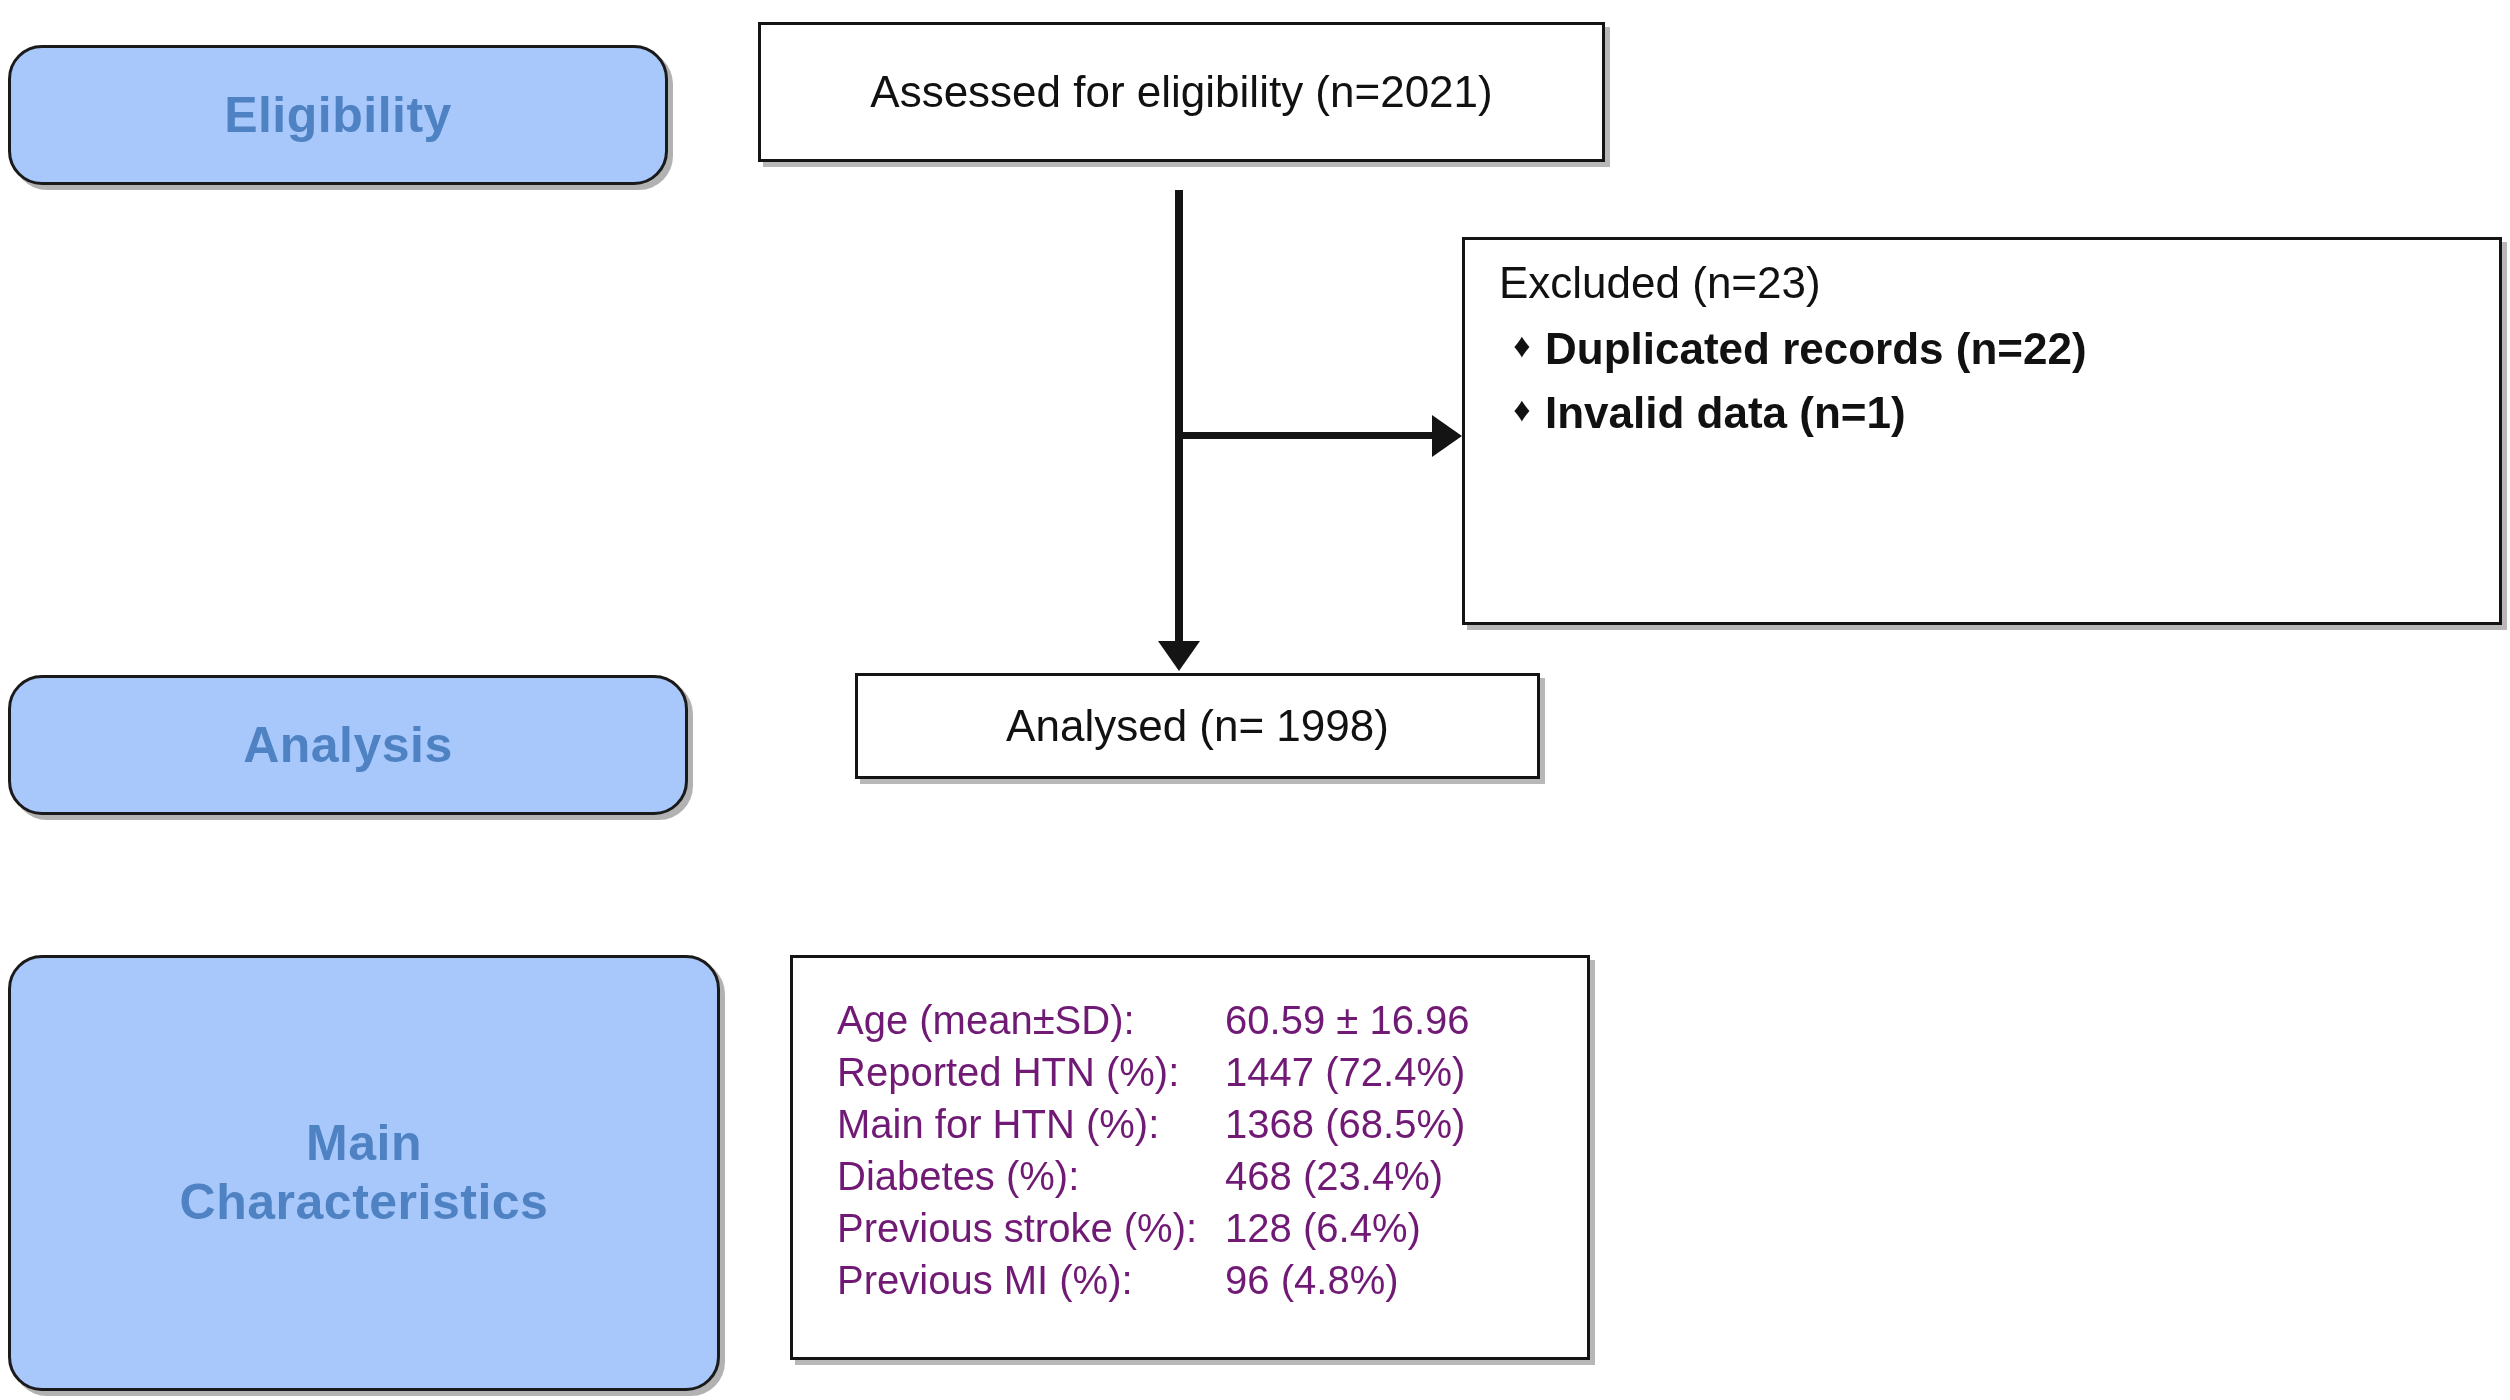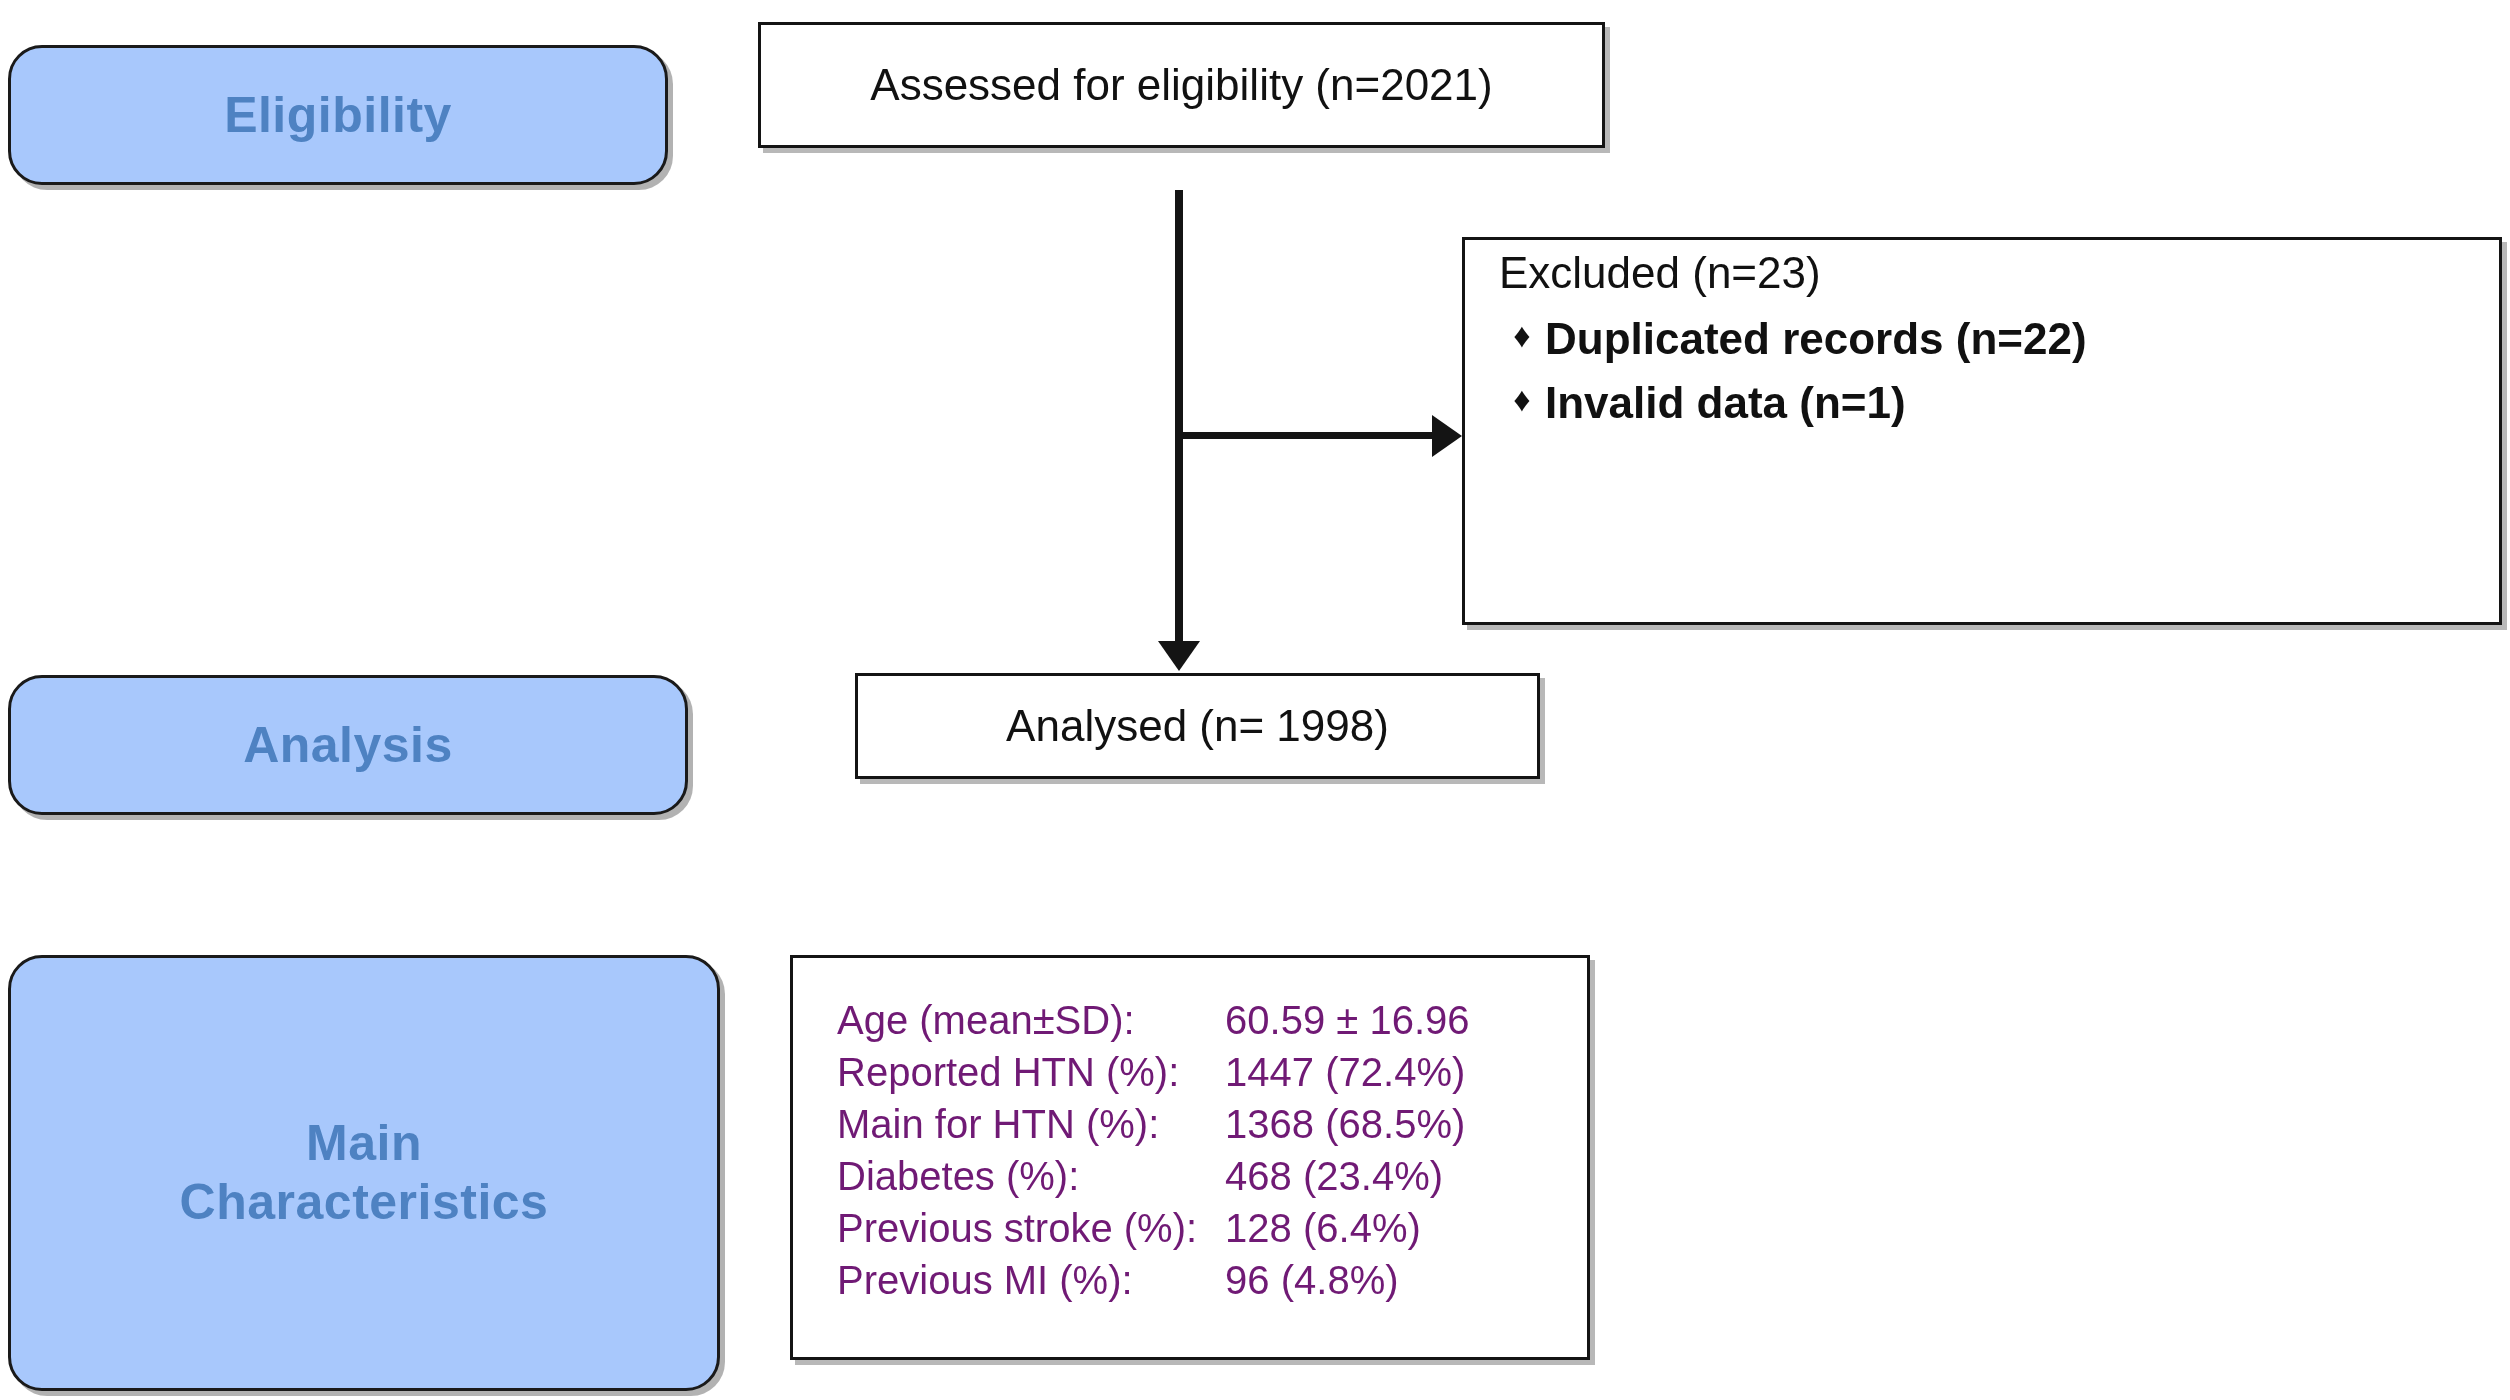--- a/index.html
+++ b/index.html
@@ -41,21 +41,21 @@
   .flow-box {
     position: absolute;
     background: #ffffff;
     border: 3px solid #141414;
     box-sizing: border-box;
     box-shadow: 5px 5px 0 rgba(0,0,0,0.28);
     color: #111111;
   }
 
   .box-pad {
-    padding: 8px 34px;
+    padding: 18px 34px;
   }
 
   .centered-text {
     width: 100%;
     height: 100%;
     display: flex;
     align-items: center;
     justify-content: center;
     text-align: center;
     font-size: 44px;
@@ -133,21 +133,21 @@
 </style>
 </head>
 <body>
 
 <div id="canvas">
 
   <div class="stage-box" style="left:8px; top:30px; width:660px; height:140px; font-size:50px;">
     <span>Eligibility</span>
   </div>
 
-  <div class="flow-box" style="left:758px; top:7px; width:847px; height:126px;">
+  <div class="flow-box" style="left:758px; top:7px; width:847px; height:140px;">
     <div class="centered-text">Assessed for eligibility (n=2021)</div>
   </div>
 
   <div class="conn" style="left:1175px; top:175px; width:8px; height:453px;"></div>
   <div class="arrow-head-down" style="left:1158px; top:626px;"></div>
 
   <div class="conn" style="left:1181px; top:417px; width:255px; height:7px;"></div>
   <div class="arrow-head-right" style="left:1432px; top:400px;"></div>
 
   <div class="flow-box box-pad" style="left:1462px; top:222px; width:1040px; height:388px;">

